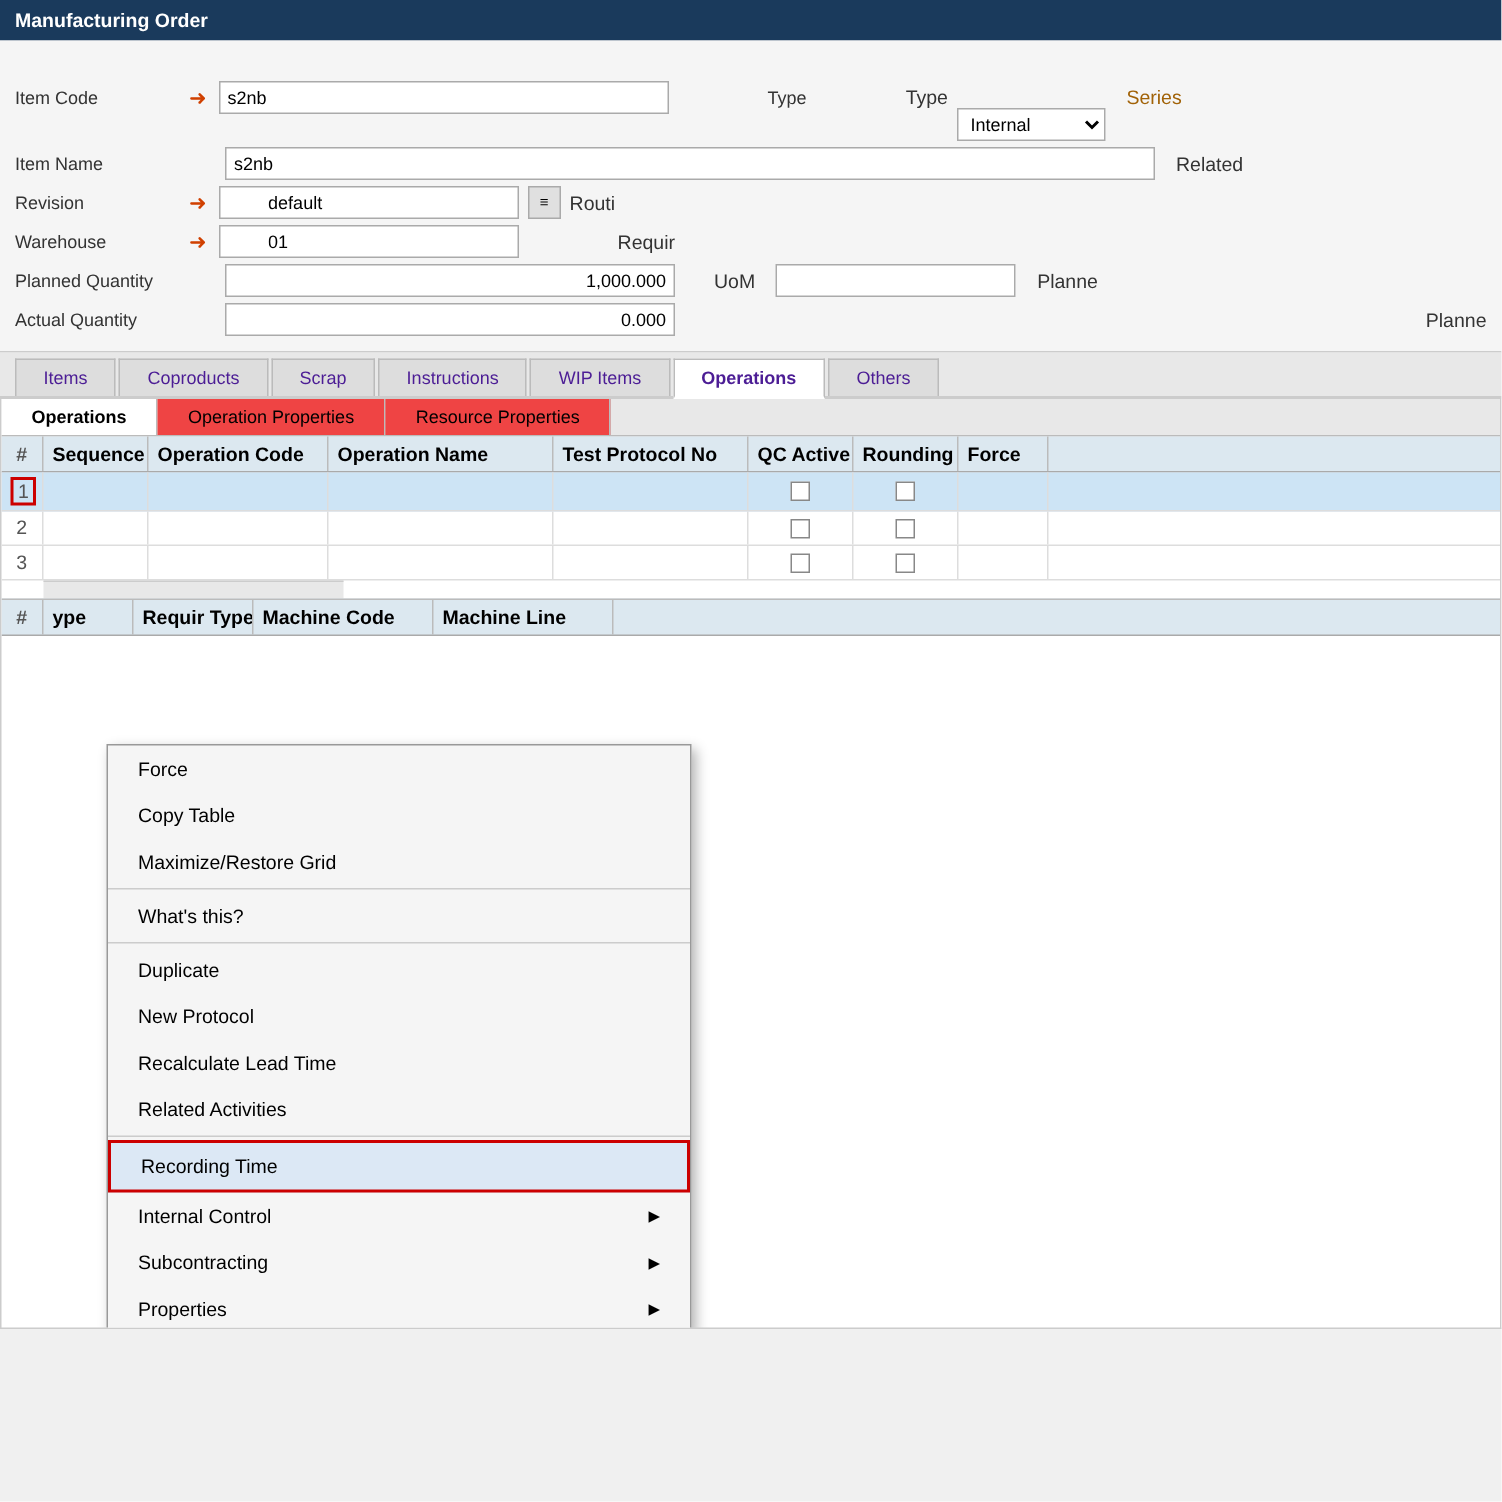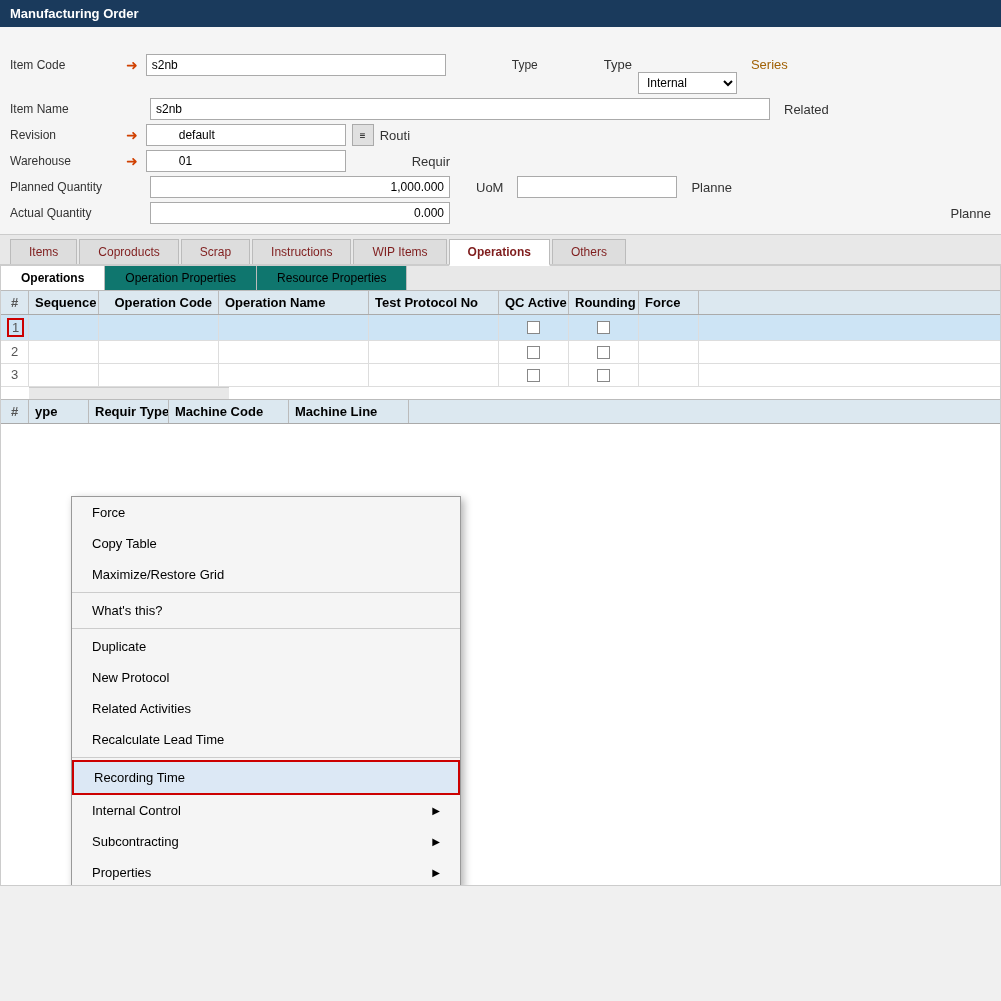--- a/index.html
+++ b/index.html
@@ -82,21 +82,21 @@
     }
 
     .tab {
       padding: 5px 18px;
       border: 1px solid #bbb;
       border-bottom: none;
       background: #ddd;
       margin-right: 2px;
       cursor: pointer;
       font-size: 12px;
-      color: #7f1d1d;
+      color: #4c1d95;
     }
 
     .tab.active {
       background: white;
       border-bottom: 2px solid white;
       margin-bottom: -2px;
       font-weight: bold;
     }
 
     .main-content {
@@ -110,21 +110,21 @@
       display: flex;
       background: #e8e8e8;
       border-bottom: 1px solid #bbb;
     }
 
     .sub-tab {
       padding: 5px 20px;
       border-right: 1px solid #bbb;
       cursor: pointer;
       font-size: 12px;
-      background: #0f766e;
+      background: #ef4444;
     }
 
     .sub-tab.active {
       background: white;
       font-weight: bold;
     }
 
     .grid-header {
       display: flex;
       background: #dce8f0;
@@ -308,21 +308,21 @@
 
   <div class="sub-tabs-bar">
     <div class="sub-tab active">Operations</div>
     <div class="sub-tab">Operation Properties</div>
     <div class="sub-tab">Resource Properties</div>
   </div>
 
   <div class="grid-header">
     <div class="grid-header-cell row-num">#</div>
     <div class="grid-header-cell" style="width:70px;">Sequence</div>
-    <div class="grid-header-cell" style="width:120px;text-align:right;">Operation Code</div>
+    <div class="grid-header-cell" style="width:120px;">Operation Code</div>
     <div class="grid-header-cell" style="width:150px;">Operation Name</div>
     <div class="grid-header-cell" style="width:130px;">Test Protocol No</div>
     <div class="grid-header-cell" style="width:70px;">QC Active</div>
     <div class="grid-header-cell" style="width:70px;">Rounding</div>
     <div class="grid-header-cell" style="width:60px;">Force</div>
   </div>
 
   <div class="grid-row selected">
     <div class="grid-cell row-num"><span class="row-num-box">1</span></div>
     <div class="grid-cell" style="width:70px;"></div>
@@ -393,24 +393,24 @@
       <span>What's this?</span>
     </div>
     <div class="context-menu-separator"></div>
     <div class="context-menu-item">
       <span>Duplicate</span>
     </div>
     <div class="context-menu-item">
       <span>New Protocol</span>
     </div>
     <div class="context-menu-item">
+      <span>Recalculate Lead Time</span>
+    </div>
+    <div class="context-menu-item">
       <span>Related Activities</span>
-    </div>
-    <div class="context-menu-item">
-      <span>Recalculate Lead Time</span>
     </div>
     <div class="context-menu-separator"></div>
     <div class="context-menu-item highlighted">
       <span>Recording Time</span>
     </div>
     <div class="context-menu-item">
       <span>Internal Control</span>
       <span class="chevron">▶</span>
     </div>
     <div class="context-menu-item">

